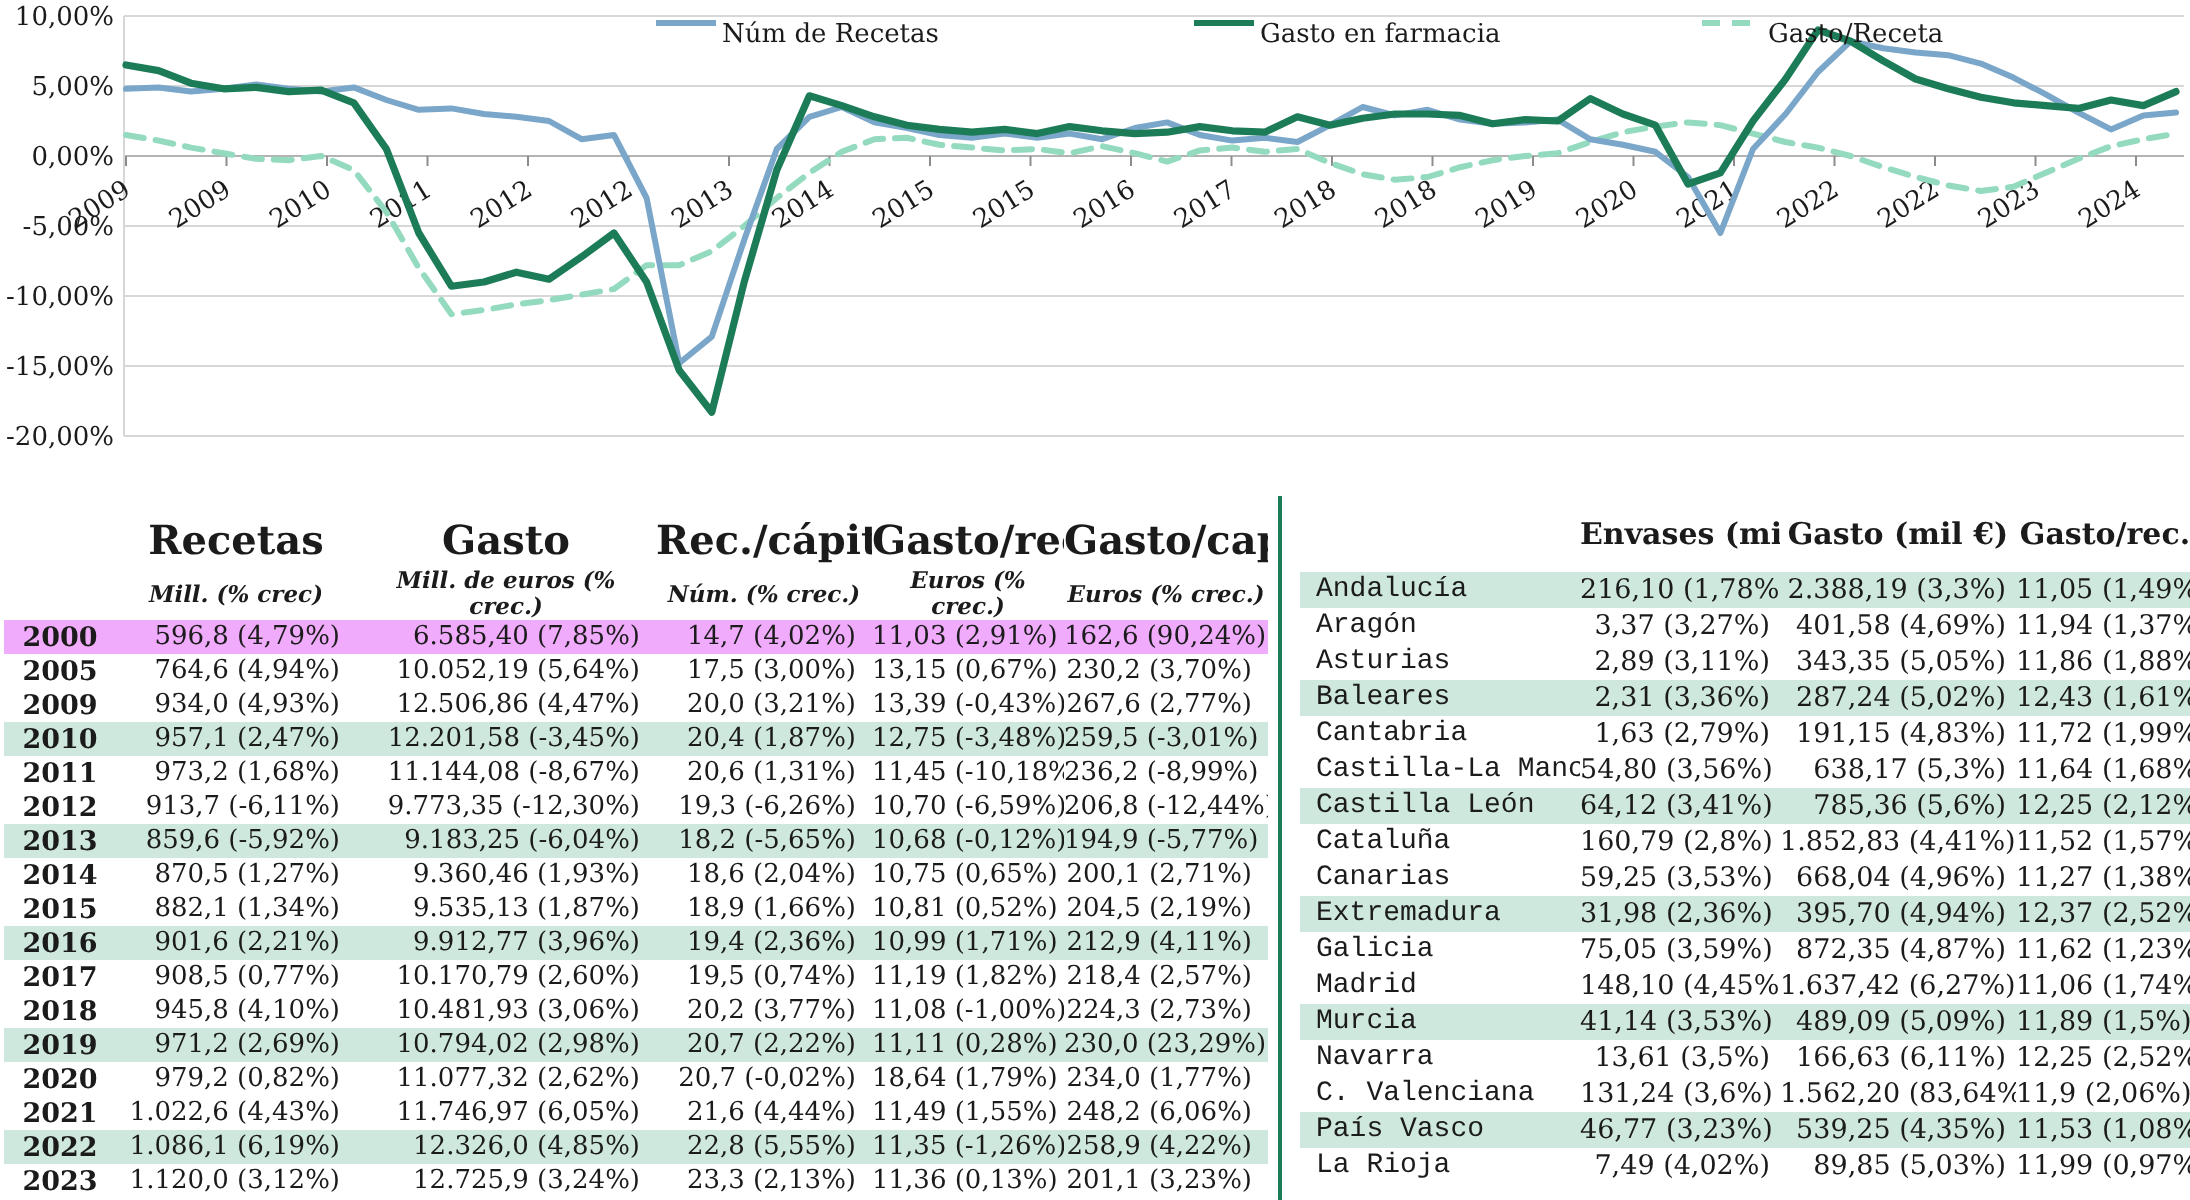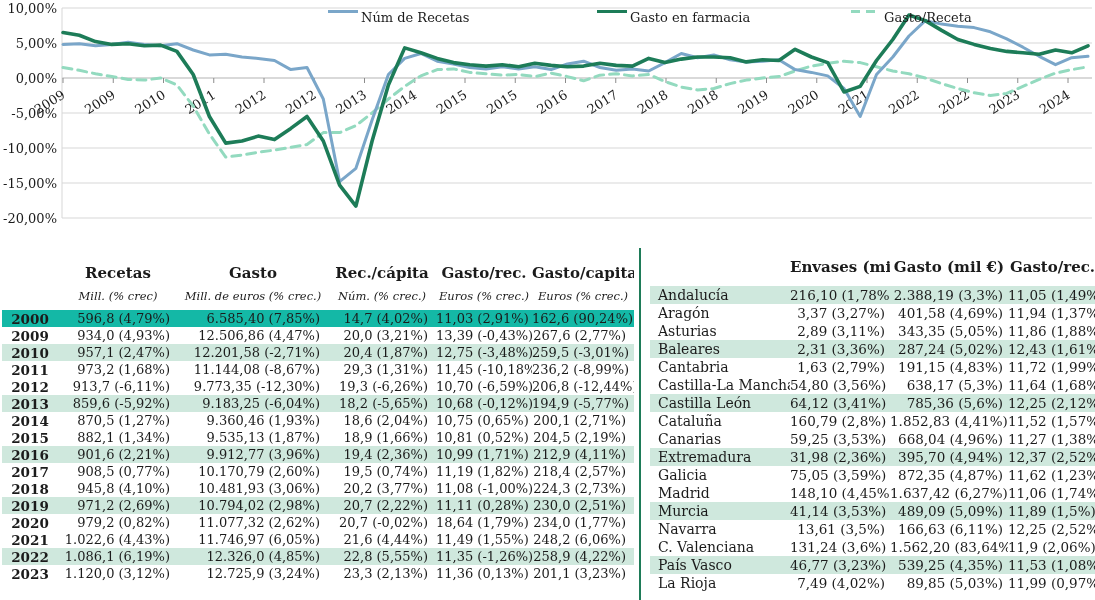--- a/index.html
+++ b/index.html
@@ -9,27 +9,27 @@
   .chart-wrap{position:absolute;top:0;left:0;width:1095px;height:246px;}
   .legend-item{position:absolute;top:10px;display:flex;align-items:flex-start;gap:3px;font-size:13px;white-space:nowrap;}
   .legend-line{display:inline-block;width:30px;height:3px;}
   
   .tables{position:absolute;top:248px;left:0;width:1095px;height:352px;}
   .divider{position:absolute;left:639px;top:0;width:2px;height:352px;}
   table{border-collapse:collapse;table-layout:fixed;}
   .ltable{position:absolute;left:2px;top:0;width:632px;}
   .rtable{position:absolute;left:650px;top:0;width:447px;}
   .ltable th,.ltable td,.rtable th,.rtable td{padding:0;margin:0;overflow:hidden;white-space:nowrap;}
-  .ltable thead tr.h1 th{font-size:15px;font-weight:bold;text-align:center;height:34px;vertical-align:bottom;padding-bottom:2px;}
-  .ltable thead tr.h2 th{font-size:11.5px;font-weight:normal;font-style:italic;text-align:center;height:26px;line-height:1.15;vertical-align:middle;white-space:normal;}
+  .ltable thead tr.h1 th{font-size:20px;font-weight:bold;text-align:center;height:34px;vertical-align:bottom;padding-bottom:2px;}
+  .ltable thead tr.h2 th{font-size:11.5px;font-weight:bold;font-style:italic;text-align:center;height:26px;line-height:1.15;vertical-align:middle;white-space:normal;}
   .ltable tbody td{font-size:13px;height:17px;text-align:right;padding-right:8px;}
   .ltable tbody td.year{font-weight:bold;text-align:center;padding-right:0;font-size:13.5px;}
   .rtable thead th{font-size:15px;font-weight:bold;text-align:center;height:38px;vertical-align:middle;}
   .rtable tbody td{font-size:13.5px;height:18px;text-align:right;padding-right:5px;}
-  .rtable tbody td.region{text-align:left;padding-left:8px;padding-right:0;font-size:14px;}
+  .rtable tbody td.region{text-align:left;padding-left:8px;padding-right:0;font-size:14px;font-family:Liberation Mono, monospace;}
 </style>
 </head>
 <body>
 
 <div class="stage">
 
   <div class="chart-wrap">
     <svg id="chart-svg" width="1095" height="246">
         <g>
           <line x1="62" y1="8" x2="1092" y2="8" stroke="#d7d7d7" stroke-width="1"></line>
@@ -137,49 +137,57 @@
         <tr class="h2">
           <th></th>
           <th>Mill. (% crec)</th>
           <th>Mill. de euros (% crec.)</th>
           <th>Núm. (% crec.)</th>
           <th>Euros (% crec.)</th>
           <th>Euros  (% crec.)</th>
         </tr>
       </thead>
       <tbody id="left-body">
-          <tr style="background: #14b8a6;">
+          <tr style="background: #f0abfc;">
             <td class="year">2000</td>
             <td>596,8 (4,79%)</td>
             <td>6.585,40 (7,85%)</td>
             <td>14,7 (4,02%)</td>
             <td>11,03 (2,91%)</td>
             <td>162,6 (90,24%)</td>
           </tr>
           <tr>
+            <td class="year">2005</td>
+            <td>764,6 (4,94%)</td>
+            <td>10.052,19 (5,64%)</td>
+            <td>17,5 (3,00%)</td>
+            <td>13,15 (0,67%)</td>
+            <td>230,2 (3,70%)</td>
+          </tr>
+          <tr>
             <td class="year">2009</td>
             <td>934,0 (4,93%)</td>
             <td>12.506,86 (4,47%)</td>
             <td>20,0 (3,21%)</td>
             <td>13,39 (-0,43%)</td>
             <td>267,6 (2,77%)</td>
           </tr>
           <tr style="background: rgb(207, 232, 221);">
             <td class="year">2010</td>
             <td>957,1 (2,47%)</td>
-            <td>12.201,58 (-2,71%)</td>
+            <td>12.201,58 (-3,45%)</td>
             <td>20,4 (1,87%)</td>
             <td>12,75 (-3,48%)</td>
             <td>259,5 (-3,01%)</td>
           </tr>
           <tr>
             <td class="year">2011</td>
             <td>973,2 (1,68%)</td>
             <td>11.144,08 (-8,67%)</td>
-            <td>29,3 (1,31%)</td>
+            <td>20,6 (1,31%)</td>
             <td>11,45 (-10,18%)</td>
             <td>236,2 (-8,99%)</td>
           </tr>
           <tr>
             <td class="year">2012</td>
             <td>913,7 (-6,11%)</td>
             <td>9.773,35 (-12,30%)</td>
             <td>19,3 (-6,26%)</td>
             <td>10,70 (-6,59%)</td>
             <td>206,8 (-12,44%)</td>
@@ -231,21 +239,21 @@
             <td>20,2 (3,77%)</td>
             <td>11,08 (-1,00%)</td>
             <td>224,3 (2,73%)</td>
           </tr>
           <tr style="background: rgb(207, 232, 221);">
             <td class="year">2019</td>
             <td>971,2 (2,69%)</td>
             <td>10.794,02 (2,98%)</td>
             <td>20,7 (2,22%)</td>
             <td>11,11 (0,28%)</td>
-            <td>230,0 (2,51%)</td>
+            <td>230,0 (23,29%)</td>
           </tr>
           <tr>
             <td class="year">2020</td>
             <td>979,2 (0,82%)</td>
             <td>11.077,32 (2,62%)</td>
             <td>20,7 (-0,02%)</td>
             <td>18,64 (1,79%)</td>
             <td>234,0 (1,77%)</td>
           </tr>
           <tr>

